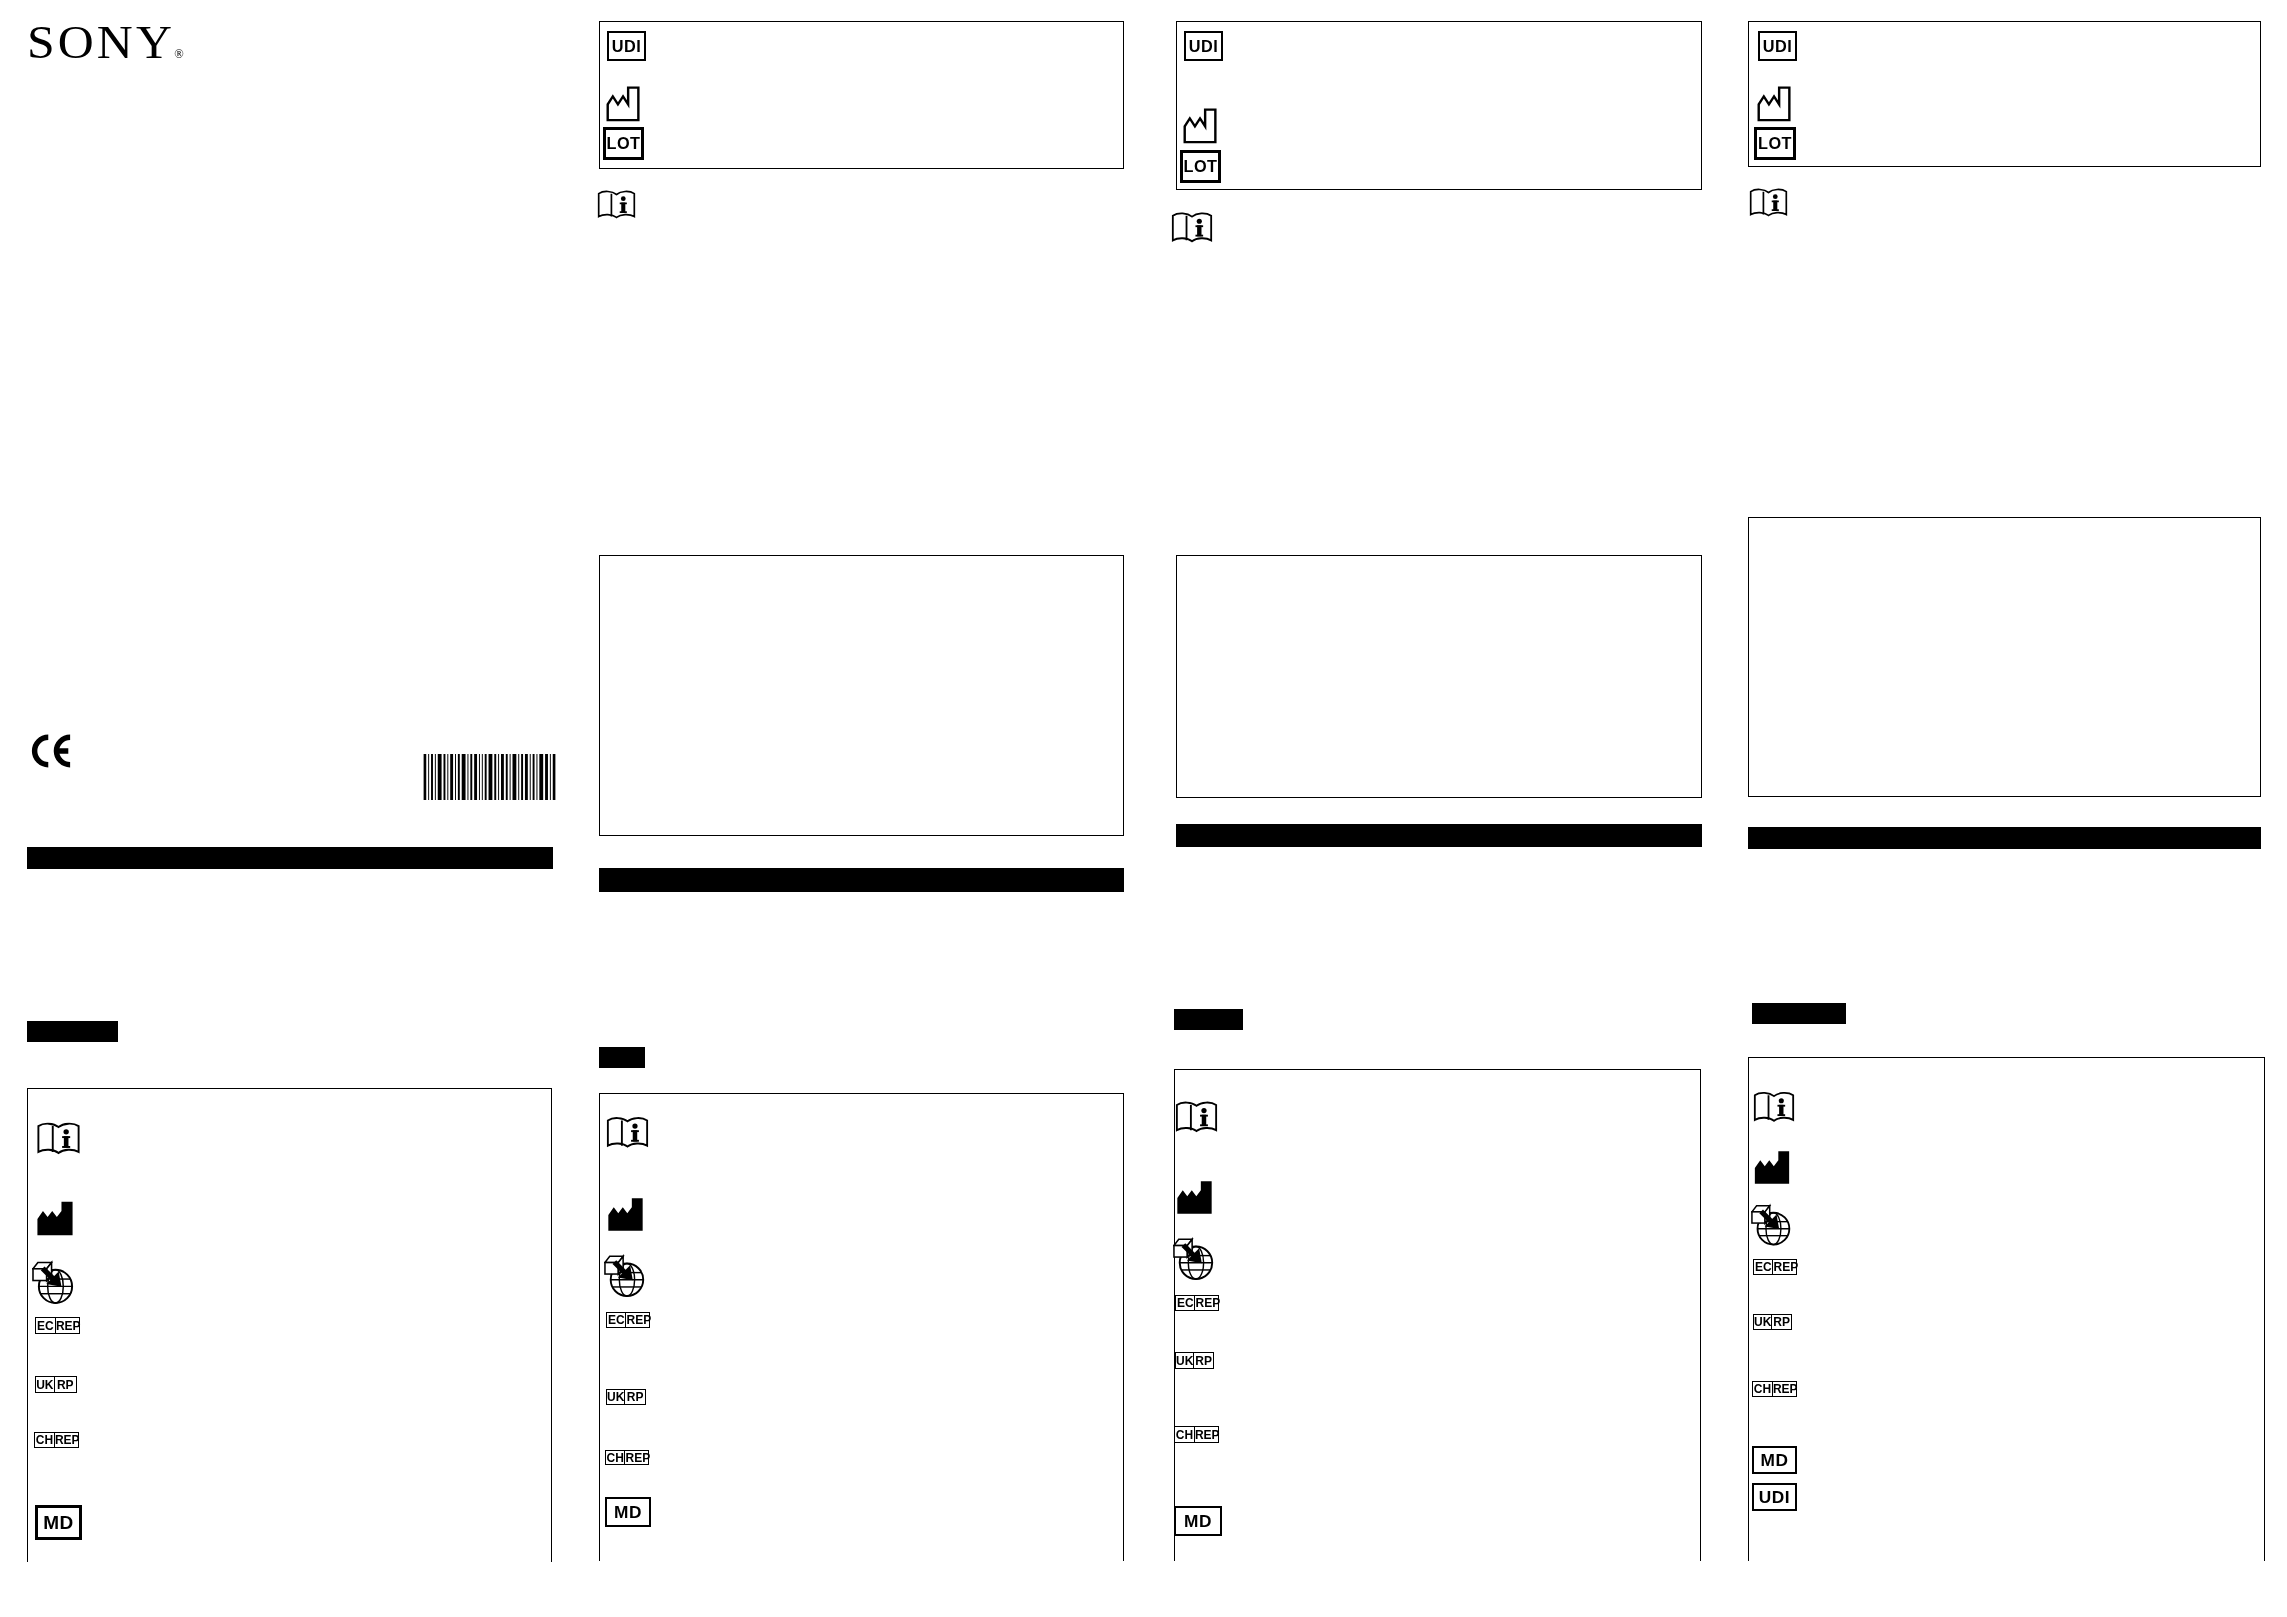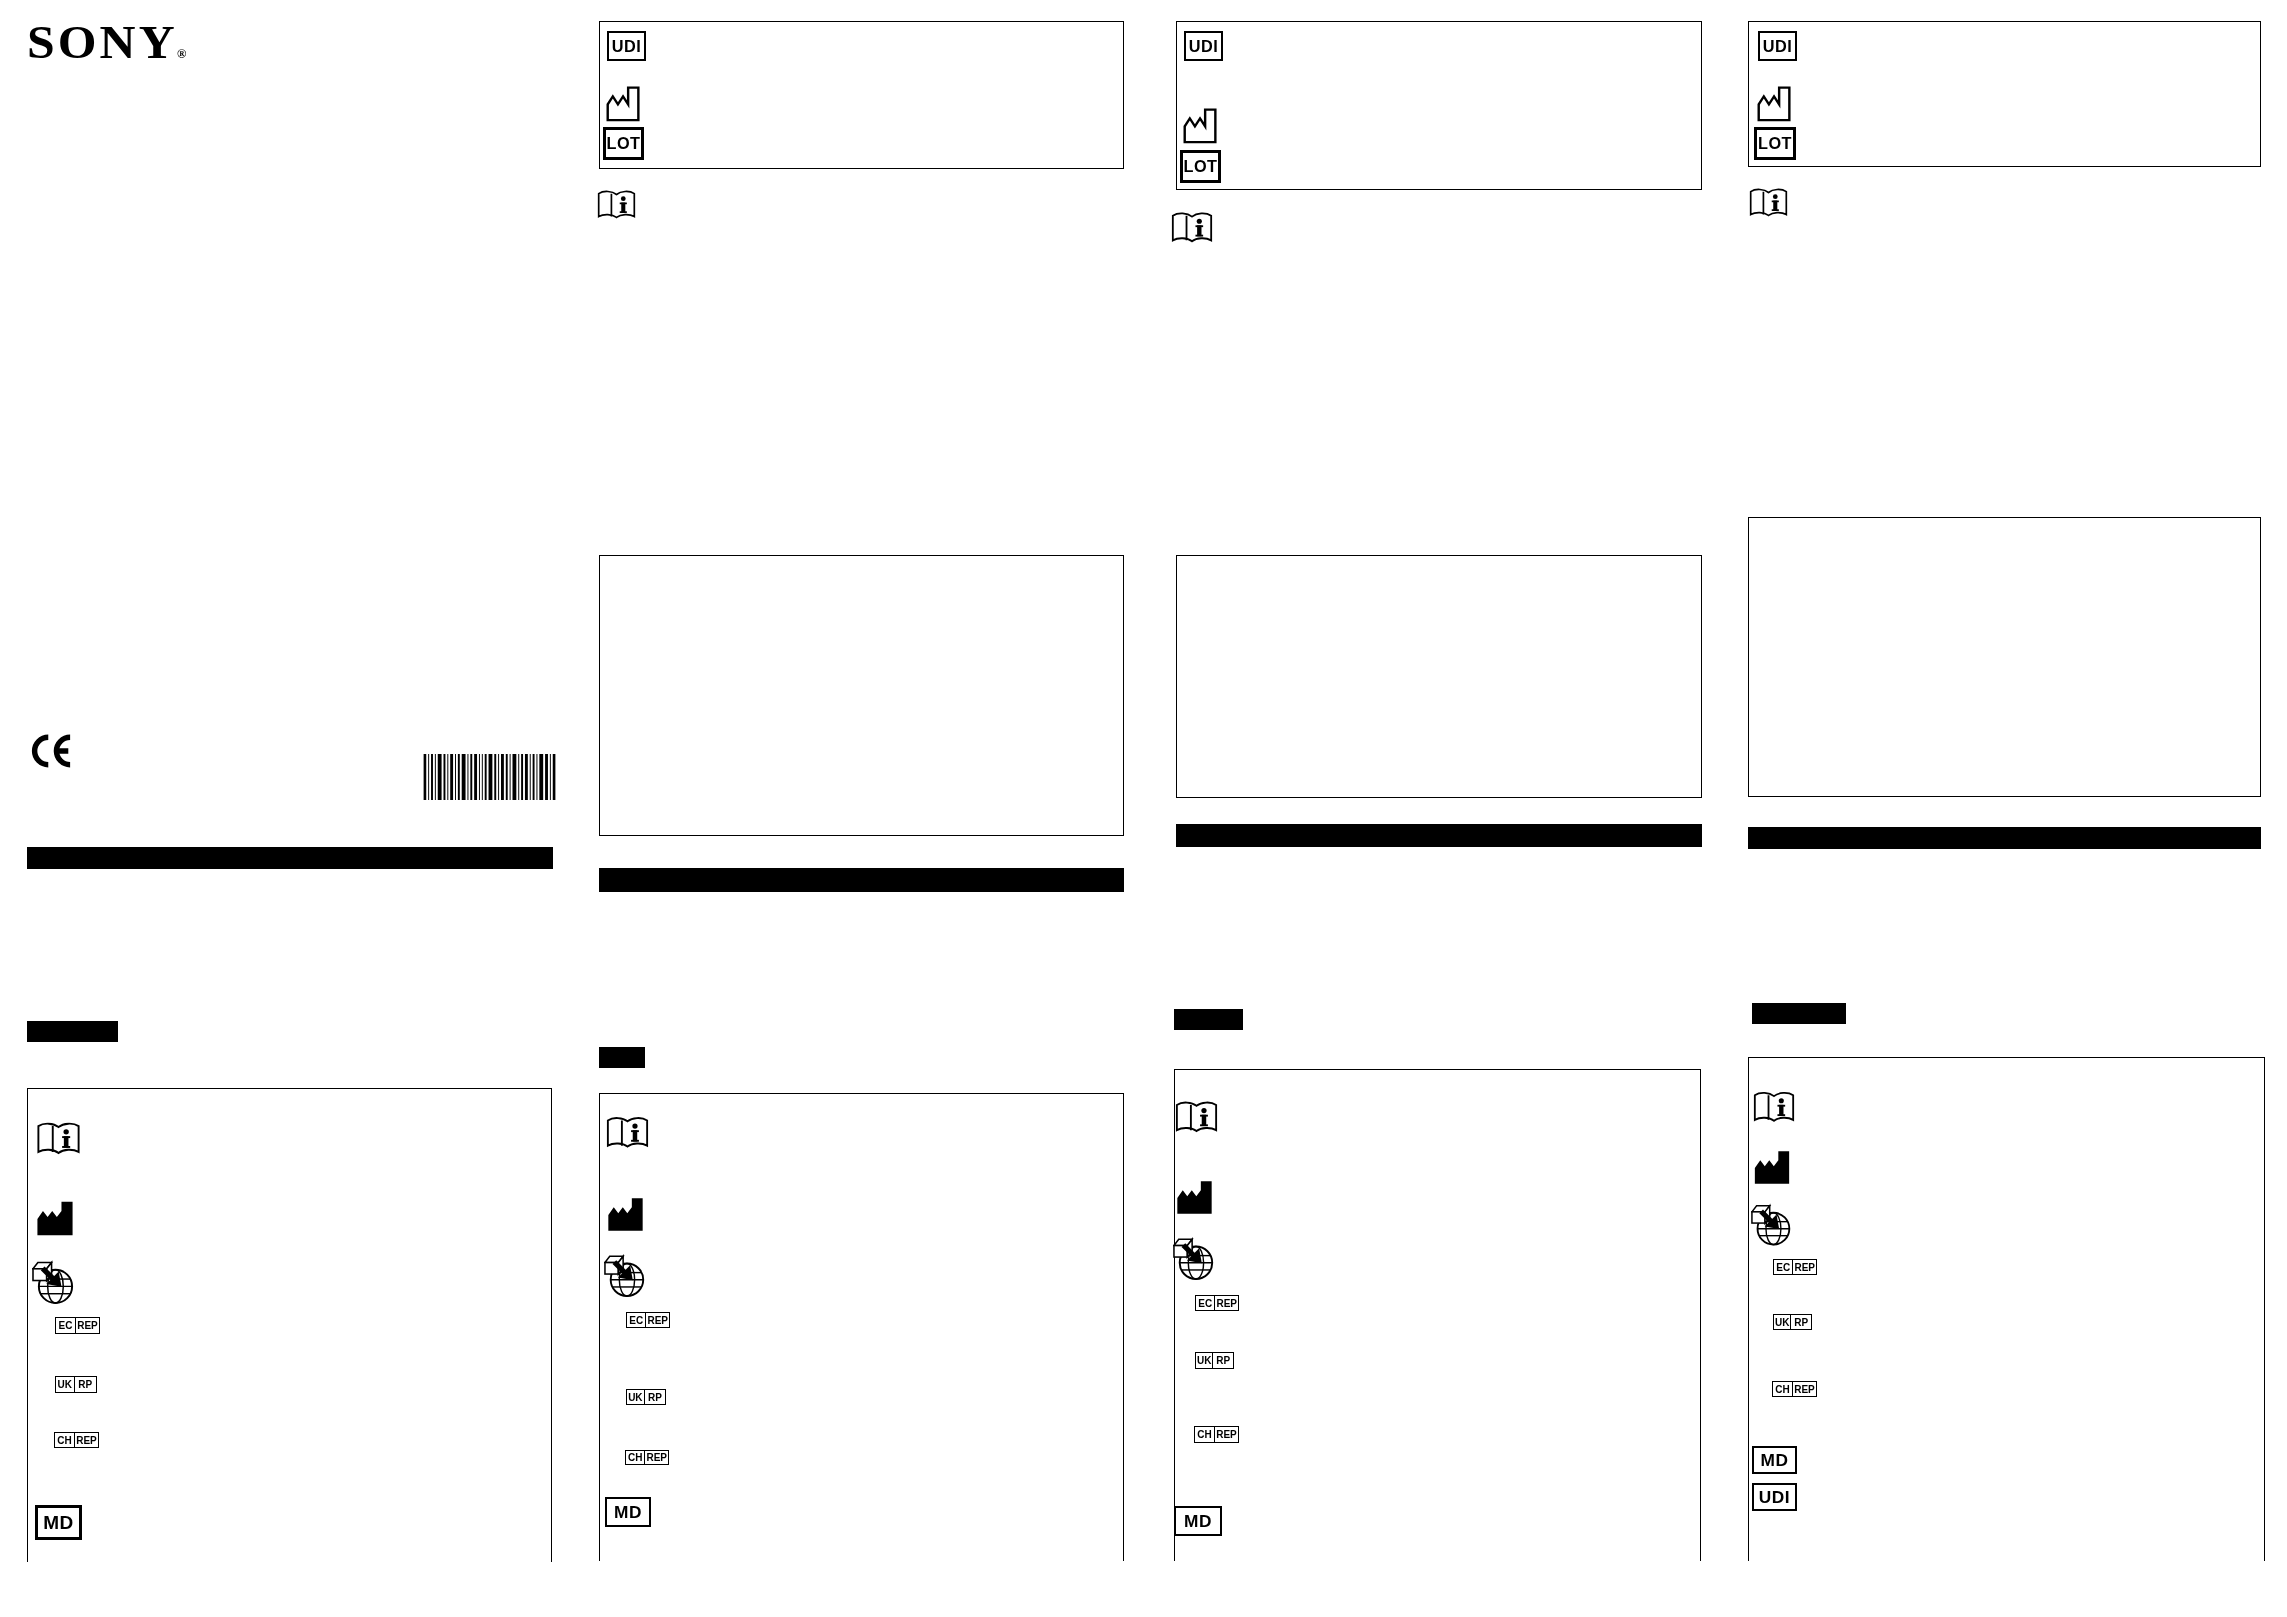--- a/index.html
+++ b/index.html
@@ -15,24 +15,24 @@
   .slab{display:flex;align-items:center;justify-content:center;
         font-weight:bold;border:2.9px solid #000;letter-spacing:0.5px;
         font-family:"Liberation Sans",sans-serif;background:#fff;}
   .slab.heavy{border-width:3.8px;text-align:center;}
   
   .split{display:flex;border:1.9px solid #000;font-weight:bold;background:#fff;}
   .split.thin{border-width:1.4px;}
   .split>span{flex:1;display:flex;align-items:center;justify-content:center;}
   .split>.c1{flex:0 0 44%;border-right:1.9px solid #000;}
   .split.thin>.c1{border-right-width:1.4px;}
-  .fs17{font-size:16.3px;} .fs18{font-size:17.3px;} .fs20{font-size:19px;} .fs9{font-size:10px;margin-left:20px;}
+  .fs17{font-size:16.3px;} .fs18{font-size:17.3px;} .fs20{font-size:19px;} .fs9{font-size:12px;}
   
   .brand{display:flex;align-items:flex-end;font-family:"Liberation Serif",serif;
-         font-weight:bold;}
+         font-weight:normal;}
   .brand .word{font-size:47px;line-height:0.72;letter-spacing:2.9px;transform:scaleX(1.06);transform-origin:left bottom;}
   .brand .reg{font-size:12.5px;line-height:1;margin-left:7.7px;}
   svg{display:block;}
 </style>
 </head>
 <body>
 
 <svg width="0" height="0" style="position:absolute">
   <defs>
 

